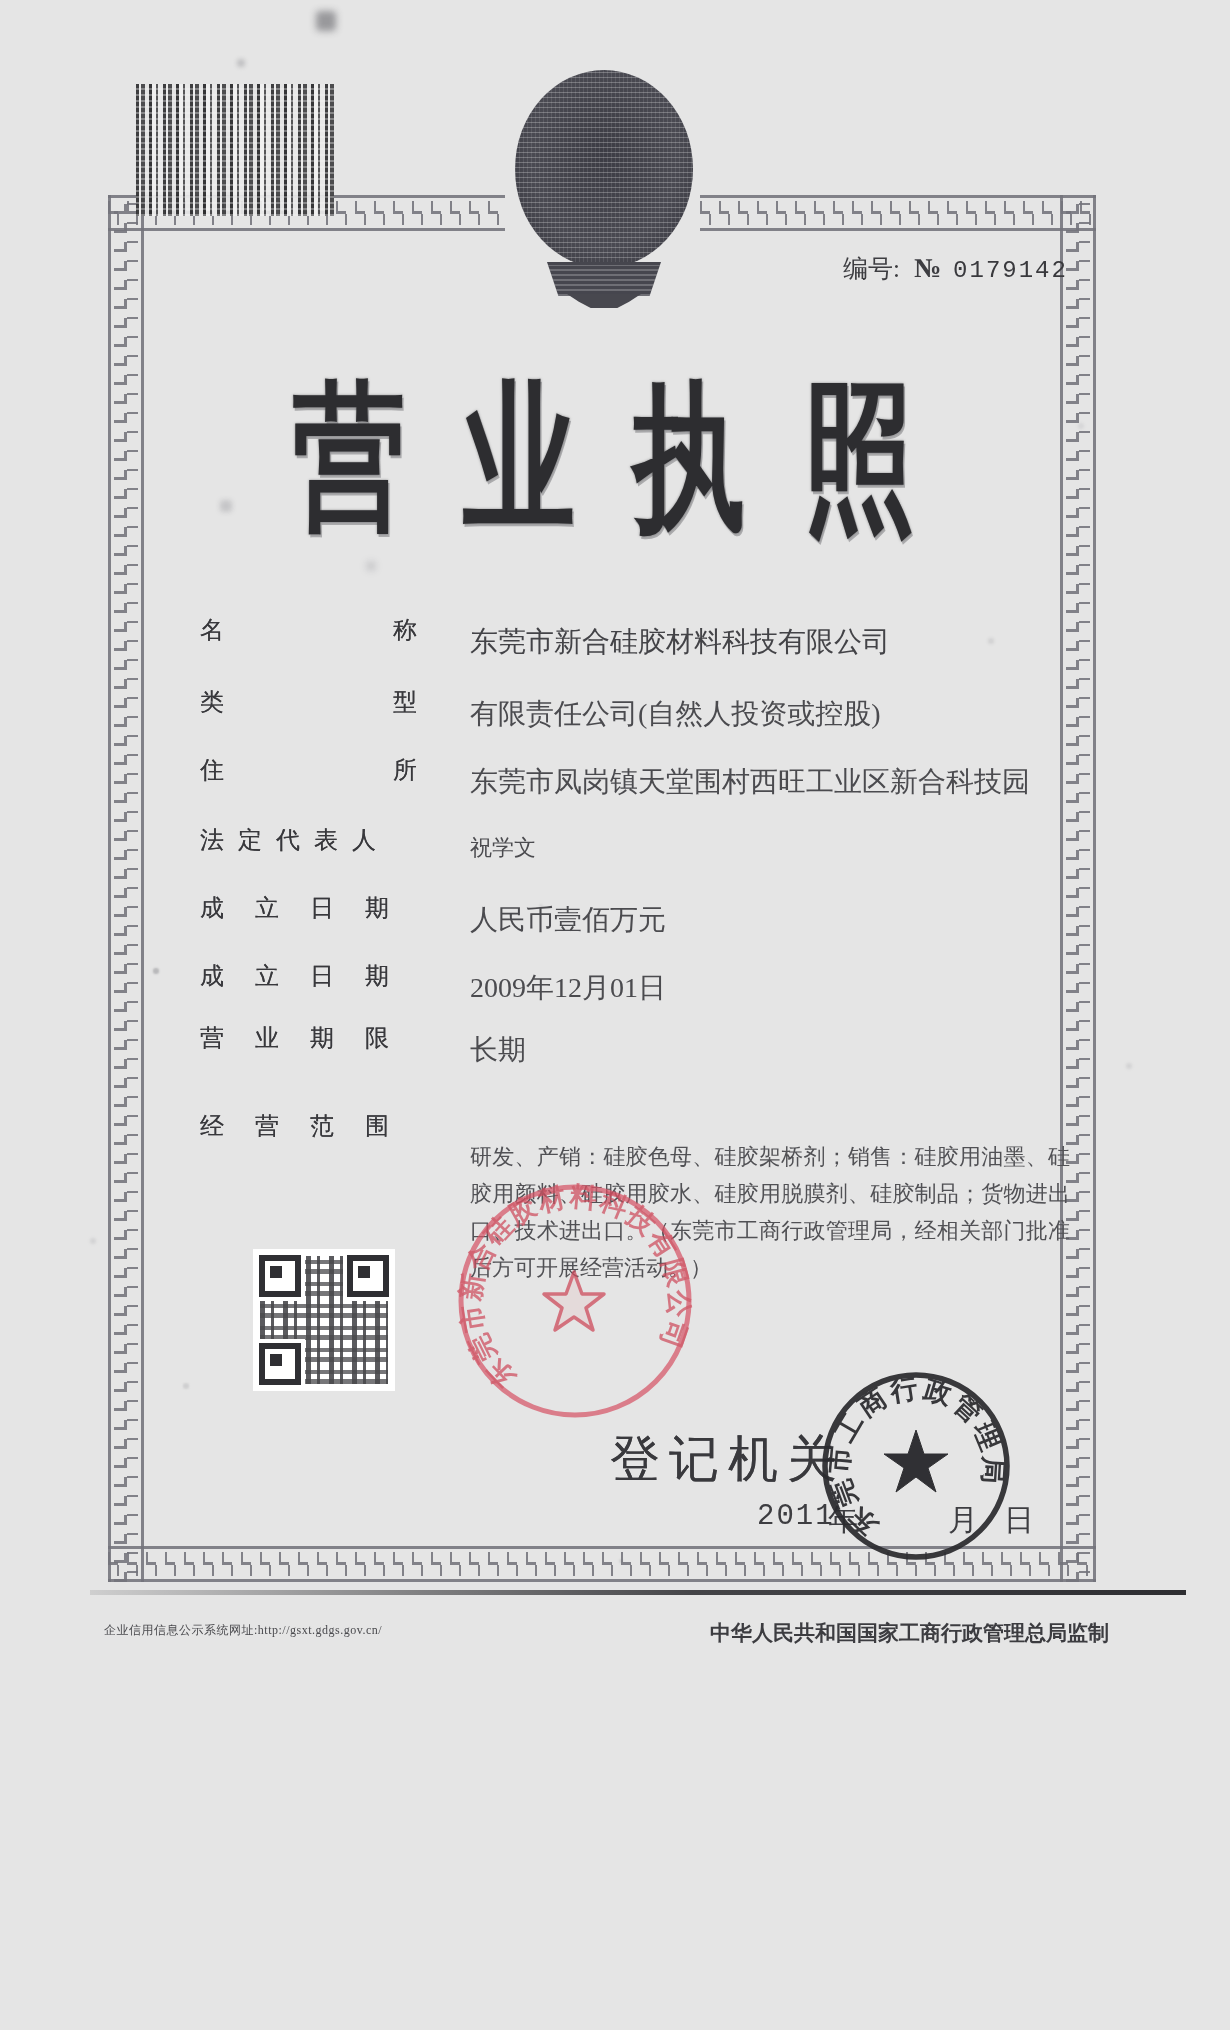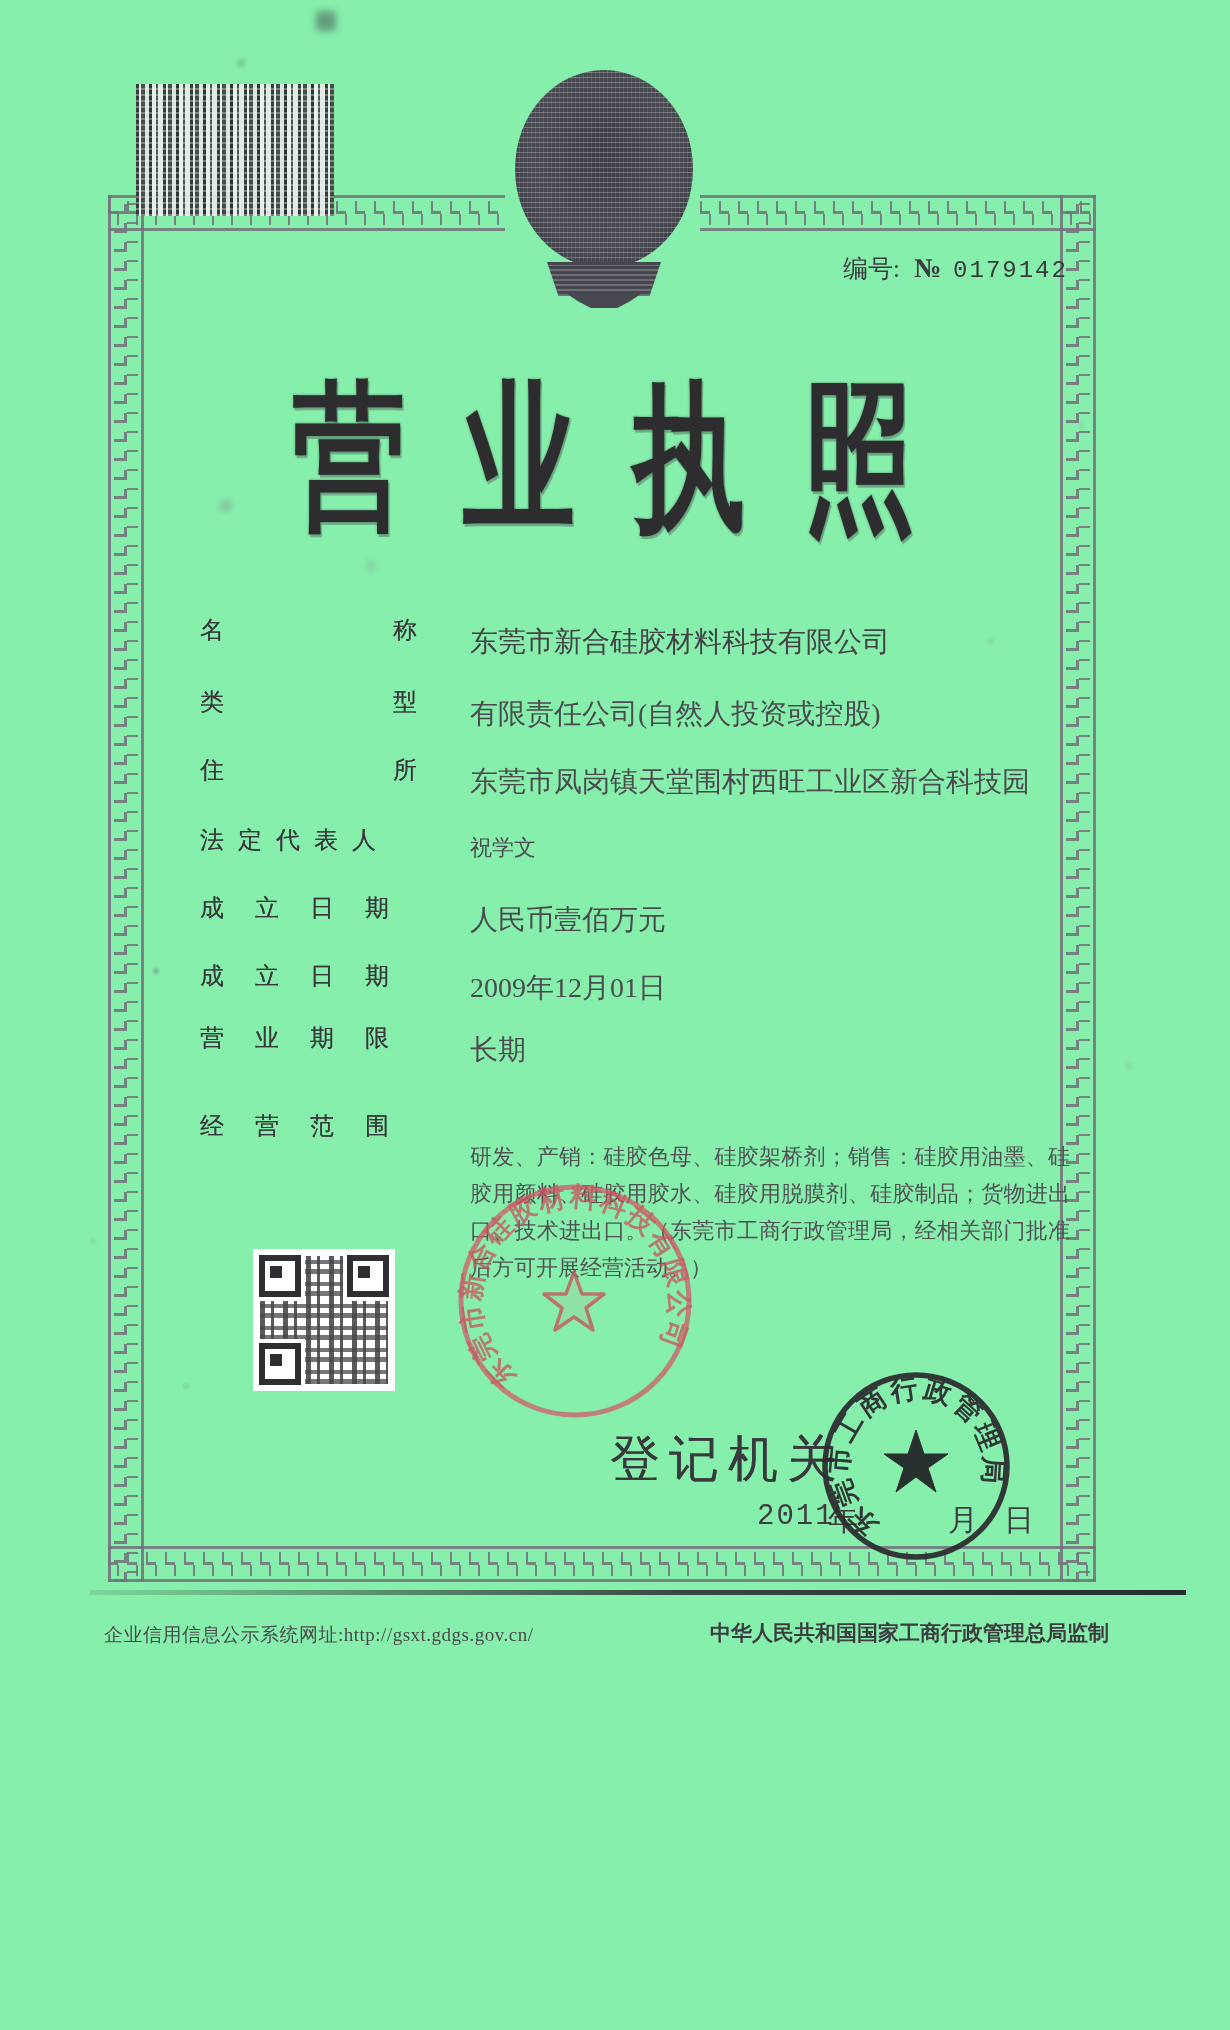--- a/index.html
+++ b/index.html
@@ -1,16 +1,16 @@
 <!DOCTYPE html>
 <html><head>
 <meta charset="utf-8">
 <style>
   html,body{margin:0;padding:0;background:#ffffff;}
-  .page{position:relative;width:1230px;height:2030px;background:#86efac;overflow:hidden;
+  .page{position:relative;width:1230px;height:2030px;background:#e5e5e5;overflow:hidden;
         font-family:"Liberation Serif",serif;}
 
   
   .specks{position:absolute;left:0;top:0;width:2px;height:2px;border-radius:50%;z-index:1;
     box-shadow:
       325px 20px 7px 9px rgba(60,60,66,.45),
       240px 62px 4px 3px rgba(100,100,106,.28),
       225px 505px 5px 5px rgba(125,125,131,.30),
       370px 565px 6px 4px rgba(132,132,138,.26),
       155px 970px 2px 2px rgba(110,110,116,.38),
@@ -101,21 +101,21 @@
     text-shadow:0 0 .6px rgba(56,56,60,.8);}
   .date-token{position:absolute;z-index:4;color:#3d3d41;white-space:nowrap;}
   .dt-year{left:757px;top:1500px;font-family:"Liberation Mono",monospace;font-size:29px;letter-spacing:2px;}
   .dt-year-unit{left:828px;top:1500px;font-size:30px;}
   .dt-month-unit{left:948px;top:1500px;font-size:30px;}
   .dt-day-unit{left:1004px;top:1500px;font-size:30px;}
 
   
   .footer-rule{position:absolute;left:90px;top:1590px;width:1096px;height:5px;z-index:4;
     background:linear-gradient(90deg,rgba(45,45,48,.12) 0,rgba(45,45,48,.55) 30%,rgba(40,40,44,.85) 55%,rgba(30,30,34,.92) 100%);}
-  .footer-left{position:absolute;left:104px;top:1622px;font-size:19px;color:#4a4a4e;letter-spacing:.5px;z-index:4;white-space:nowrap;}
+  .footer-left{position:absolute;left:104px;top:1622px;font-size:12px;color:#4a4a4e;letter-spacing:.5px;z-index:4;white-space:nowrap;}
   .footer-right{position:absolute;left:710px;top:1619px;font-size:21px;font-weight:700;color:#3c3c40;z-index:4;white-space:nowrap;}
 </style>
 </head>
 <body>
 
 <div class="page">
 
   <div class="specks"></div>
 
   <div class="band band-h" style="left:108px;top:195px;width:397px;"></div>

